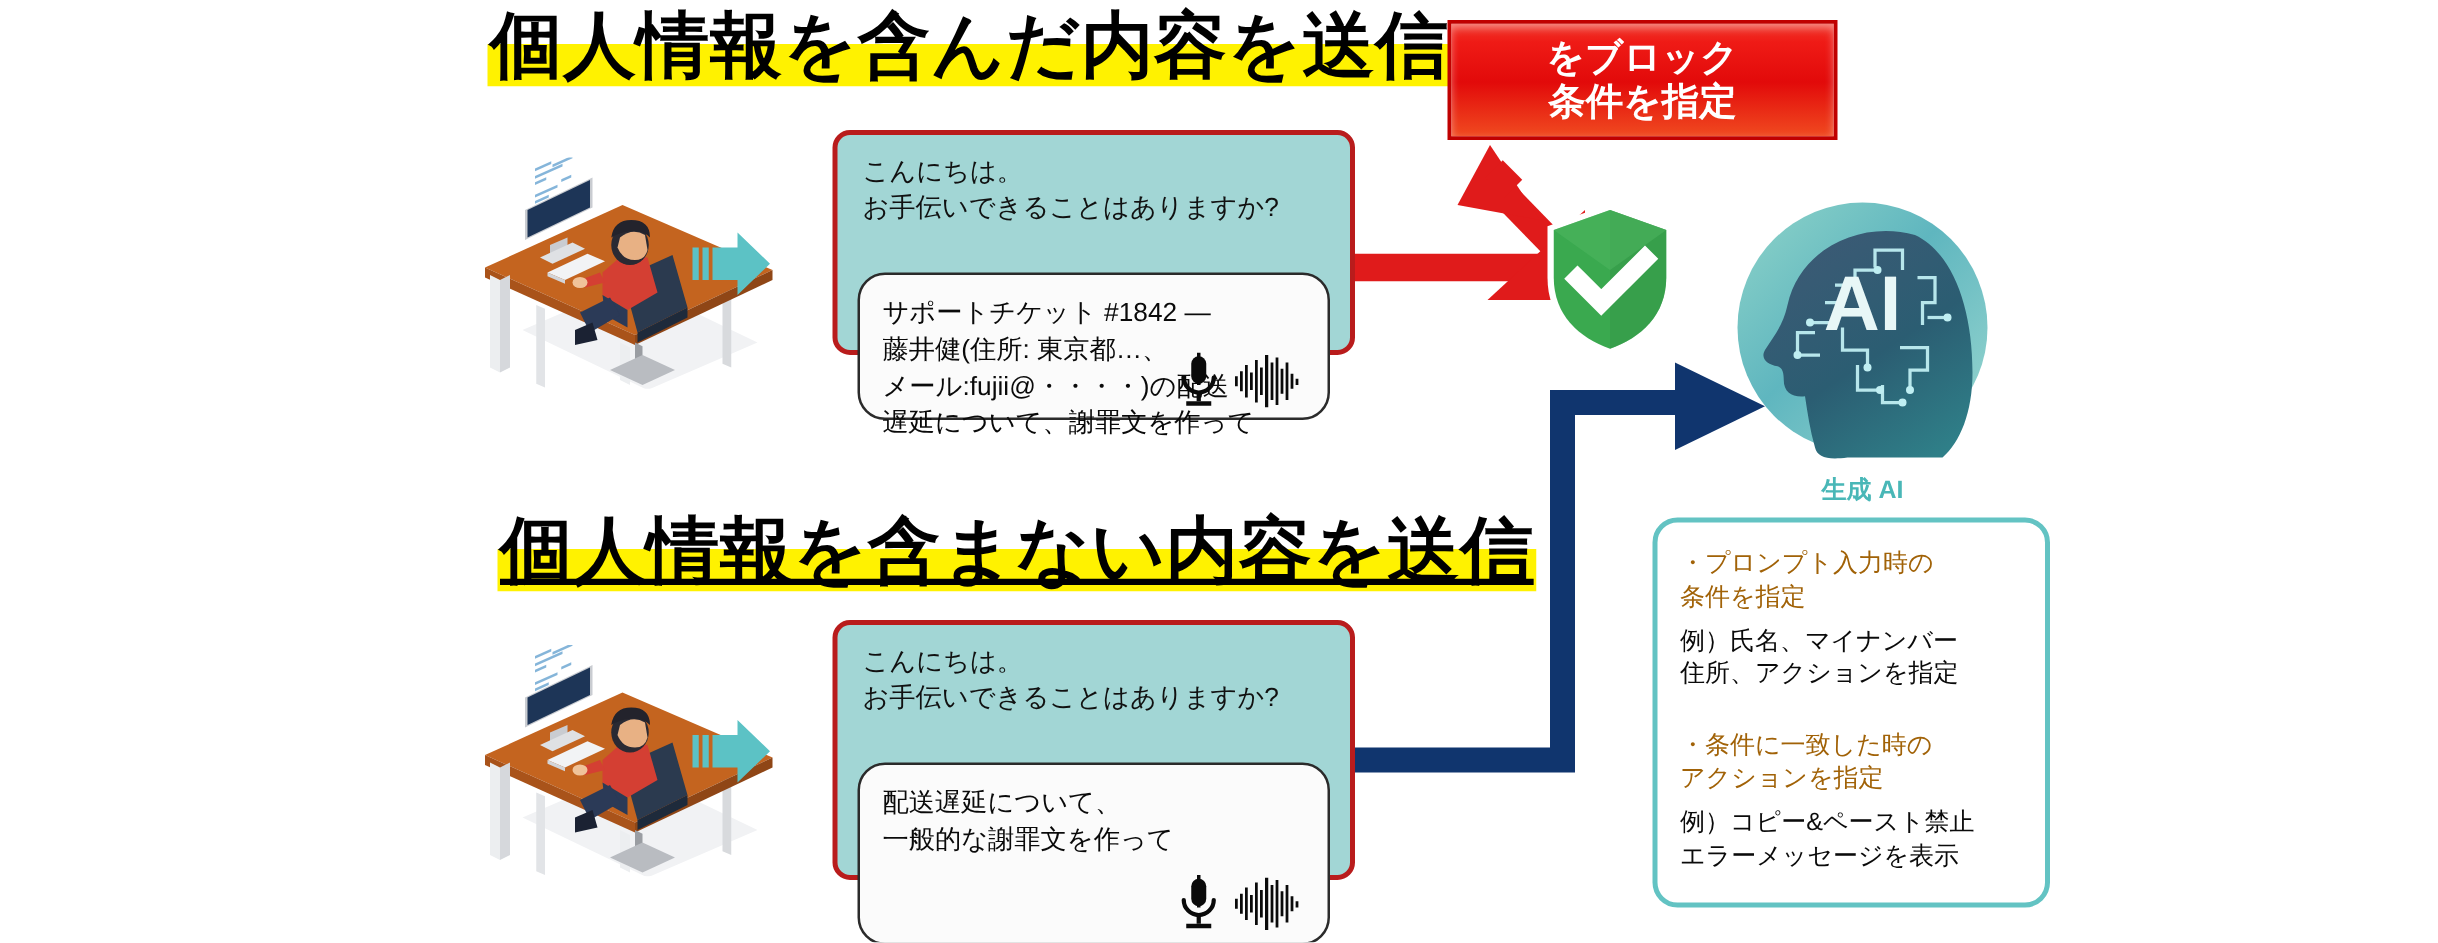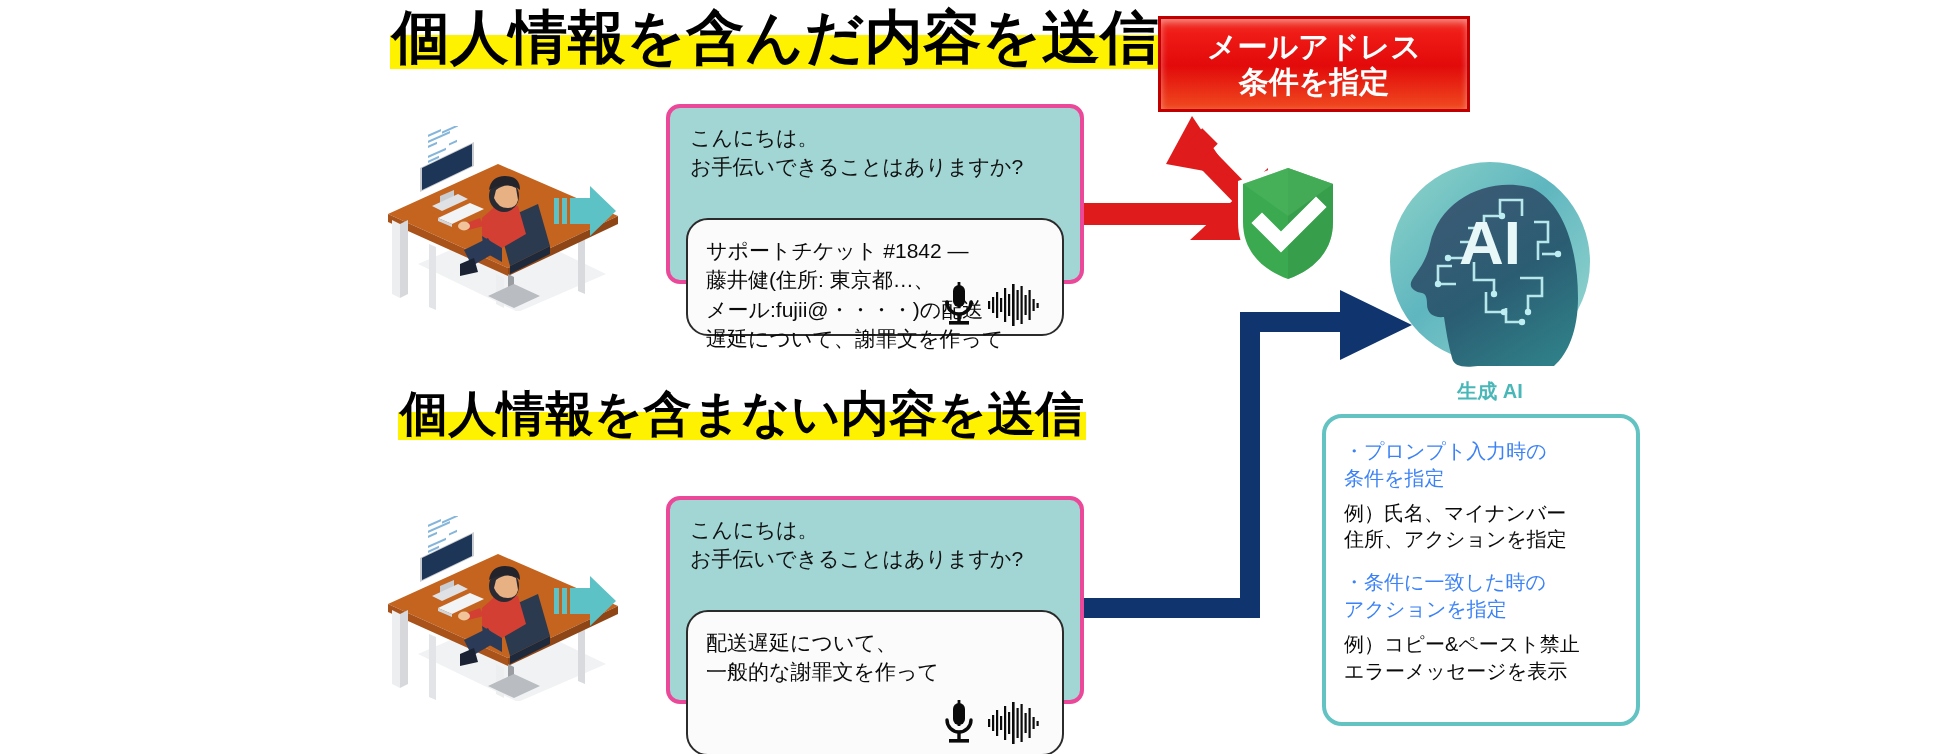--- a/index.html
+++ b/index.html
@@ -23,21 +23,21 @@
     color:#000000;
     white-space:nowrap;
     letter-spacing:0.01em;
     line-height:1;
   }
   .headline .hl{
     background:linear-gradient(to top,#fff200 0%,#fff200 52%,rgba(255,242,0,0) 52%);
     padding:0 2px;
   }
   #headline-1{left:390px;top:8px;font-size:58px;}
-  #headline-2{left:398px;top:390px;font-size:48px;}
+  #headline-2{left:398px;top:412px;font-size:58px;text-decoration:underline;}
 
   
   #block-banner{
     left:1158px;top:16px;width:312px;height:96px;
     background:linear-gradient(to bottom,#f0382c 0%,#ef1b16 16%,#e20a0a 52%,#f04a20 100%);
     border:3px solid #c00000;
     box-sizing:border-box;
     display:flex;flex-direction:column;
     align-items:center;justify-content:center;
     color:#ffffff;font-weight:700;font-size:30px;line-height:1.18;
@@ -46,21 +46,21 @@
   }
   #block-banner .ln{display:block;white-space:nowrap;}
 
   
   .desk-scene{width:250px;height:185px;}
 
   
   .bubble{
     box-sizing:border-box;
     background:#a2d6d5;
-    border:4px solid #ec4899;
+    border:4px solid #b91c1c;
     border-radius:14px;
     padding:14px 16px 16px 16px;
   }
   .bubble-greet{
     color:#111111;
     font-size:21px;
     line-height:1.38;
     margin:2px 0 10px 4px;
     white-space:pre-line;
   }
@@ -104,42 +104,42 @@
   
   #info-panel{
     left:1322px;top:414px;width:318px;height:312px;
     box-sizing:border-box;
     background:#ffffff;
     border:4px solid #63c3c3;
     border-radius:20px;
     padding:20px 16px 16px 18px;
   }
   .info-group{margin-bottom:6px;}
-  .info-group + .info-group{margin-top:16px;}
+  .info-group + .info-group{margin-top:30px;}
   .info-head{
-    color:#3b82f6;font-size:20px;line-height:1.34;
+    color:#a16207;font-size:20px;line-height:1.34;
     white-space:pre-line;font-weight:500;
   }
   .info-ex{
     color:#0a0a0a;font-size:20px;line-height:1.34;
     white-space:pre-line;margin-top:8px;font-weight:500;
   }
 
   
   #arrow-layer{left:0;top:0;width:1950px;height:754px;pointer-events:none;}
 </style>
 </head>
 <body>
 
 <div id="stage">
 
   <div class="abs headline" id="headline-1"><span class="hl">個人情報を含んだ内容を送信</span></div>
 
   <div class="abs" id="block-banner">
-    <span class="ln">メールアドレス</span>
+    <span class="ln">をブロック</span>
     <span class="ln">条件を指定</span>
   </div>
 
   <div class="abs" style="left:378px;top:126px;">
     <svg class="desk-scene" viewBox="0 0 250 185">
 
       <polygon points="40,138 128,100 228,148 140,186" fill="#f1f2f4"></polygon>
 
       <polygon points="200,92 207,95 207,168 200,165" fill="#d8dadd"></polygon>
       <polygon points="51,118 58,121 58,184 51,181" fill="#e2e4e7"></polygon>

